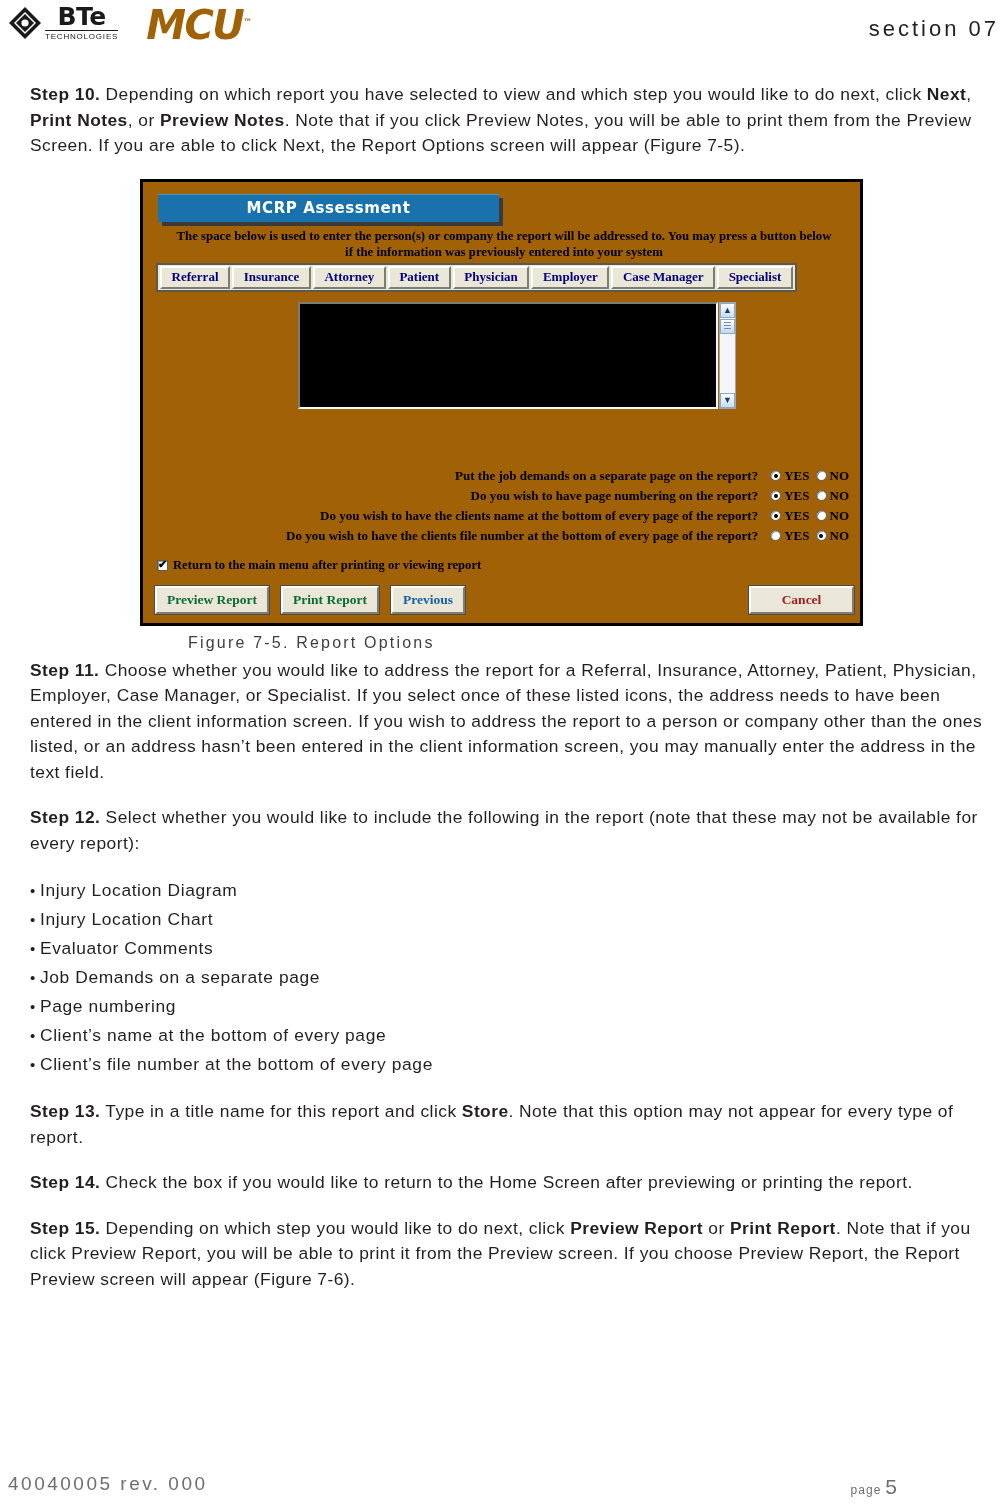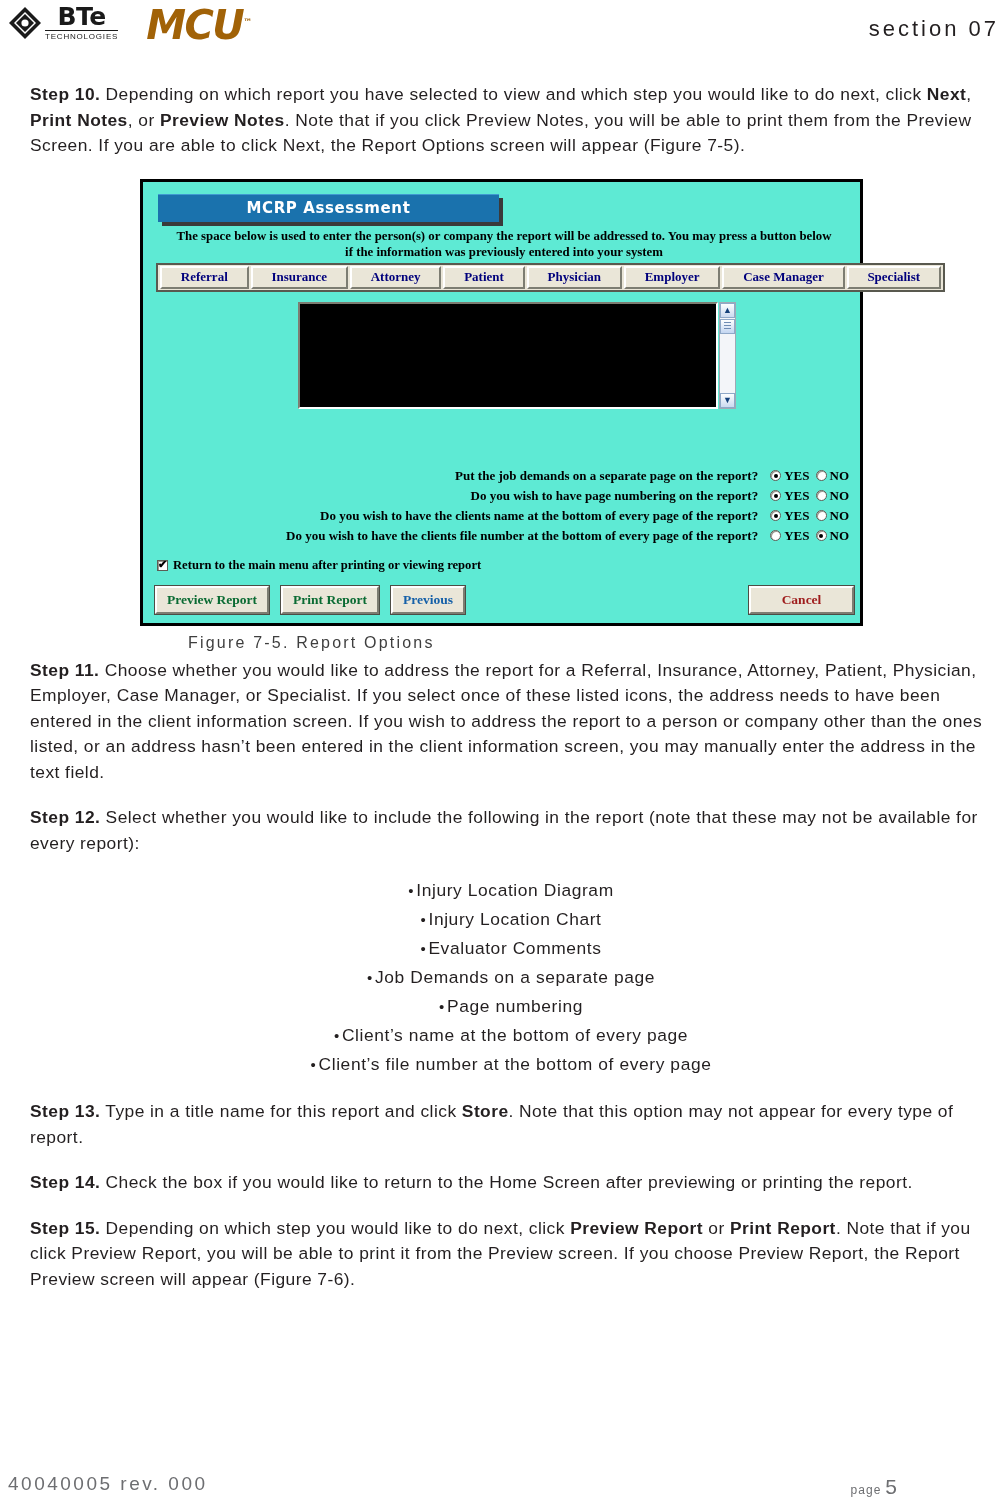--- a/index.html
+++ b/index.html
@@ -99,21 +99,20 @@
     line-height: 25.5px;
     letter-spacing: 0.45px;
     color: #231f20;
     text-align: left;
   }
   p.step b { font-weight: 700; }
   .bullets {
     margin: 0 0 20px 0;
     padding: 0;
     list-style: none;
-    text-align: center;
   }
   .bullets li {
     font-family: "Liberation Sans", sans-serif;
     font-size: 17.4px;
     line-height: 28px;
     letter-spacing: 0.6px;
     color: #231f20;
   }
   .bullets li::before {
     content: "\2022";
@@ -124,21 +123,21 @@
 
   
   .figure-wrap {
     margin: 8px 0 6px 0;
   }
   .dialog {
     position: relative;
     width: 723px;
     height: 447px;
     margin-left: 110px;
-    background: #5eead4;
+    background: #a16207;
     border: 3px solid #000000;
     box-shadow: 0 0 0 0 #000;
   }
   .titlebar-shadow {
     position: absolute;
     left: 19px; top: 16px;
     width: 341px; height: 28px;
     background: #3a3a3a;
   }
   .titlebar {
@@ -163,21 +162,21 @@
     text-align: center;
     font-family: "Liberation Serif", serif;
     font-weight: 700;
     font-size: 12.8px;
     line-height: 16.5px;
     color: #000000;
   }
   .btn-row {
     position: absolute;
     left: 13px; top: 81px;
-    width: 789px;
+    width: 641px;
     height: 29px;
     border: 2px solid #59594f;
     background: #eae6d8;
     display: flex;
     align-items: stretch;
     padding: 1px;
   }
   .addr-btn {
     flex: 1 1 auto;
     margin: 0 1px;

